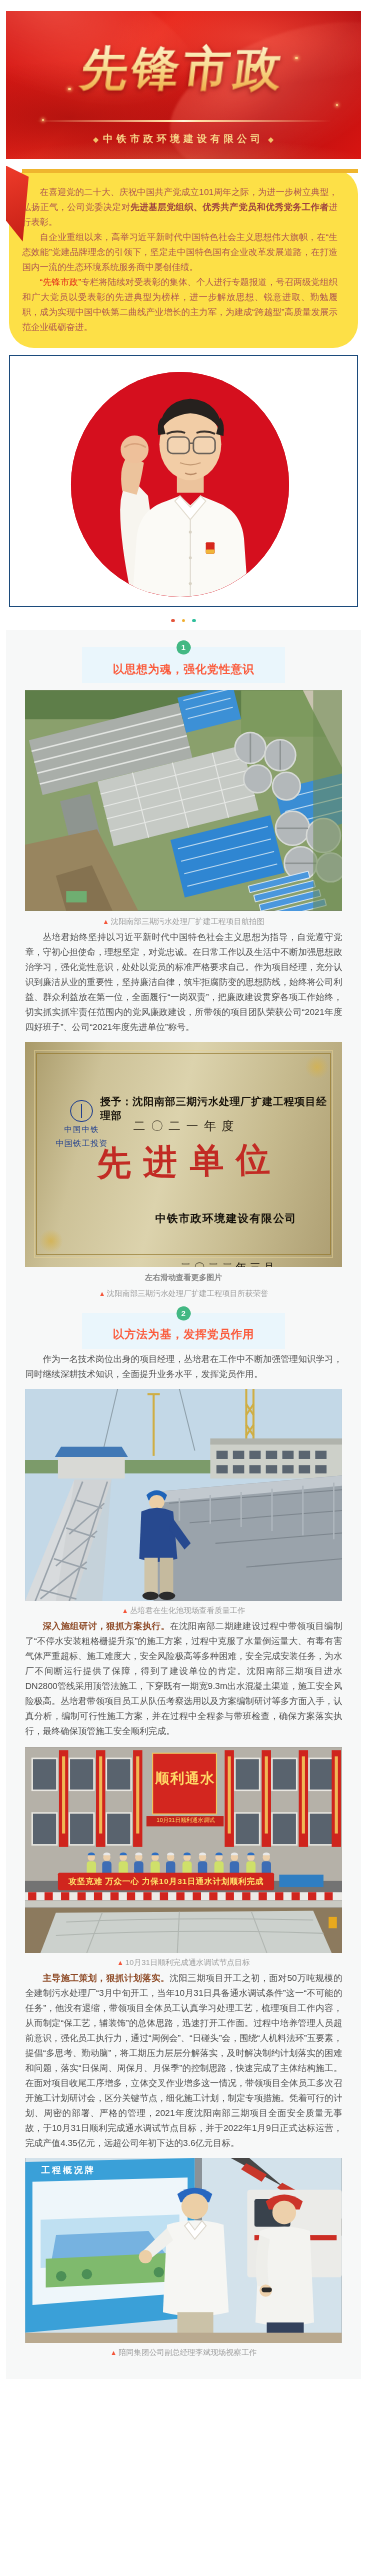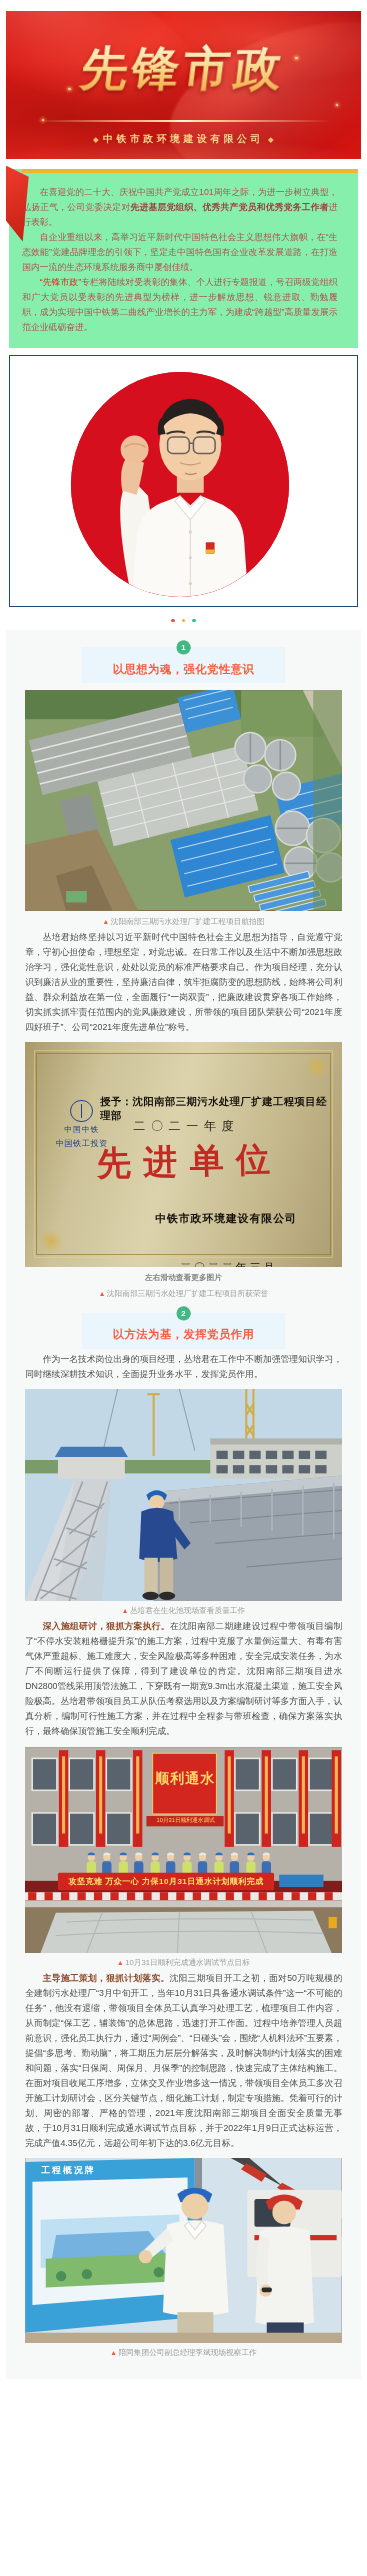--- a/index.html
+++ b/index.html
@@ -27,21 +27,21 @@
   .banner-shine{position:absolute;left:8%;right:8%;top:109px;height:2.1px;border-radius:1px;
     background:linear-gradient(90deg,transparent,#ffe2a8 45%,#fff6dd 50%,#ffe2a8 55%,transparent);filter:blur(0.3px);}
   .banner-sub{position:absolute;bottom:12.4px;left:0;right:0;display:flex;align-items:center;justify-content:center;gap:5.2px;}
   .banner-sub .txt{color:#f7d488;font-size:9.8px;letter-spacing:3.6px;font-weight:bold;}
   .banner-sub .ln{width:30px;height:0.5px;background:linear-gradient(90deg,transparent,#f0c169);}
   .banner-sub .ln.r{background:linear-gradient(270deg,transparent,#f0c169);}
   .banner-sub .dia{width:3.6px;height:3.6px;background:#f0c169;transform:rotate(45deg);}
   .spark{position:absolute;border-radius:50%;background:#ffd88a;box-shadow:0 0 3.1px 1px rgba(255,214,130,.8);}
 
   
-  .intro{position:relative;margin:10.3px 8.8px 0;background:#86efac;padding:15.5px 20.6px 13.4px 13.4px;}
+  .intro{position:relative;margin:10.3px 8.8px 0;background:#fde047;padding:15.5px 20.6px 13.4px 13.4px;border-radius:25px;}
   .intro .goldbar{position:absolute;top:0;left:13.4px;right:0;height:3.6px;background:#efb52e;}
   .intro .ribbon{position:absolute;top:-3.6px;left:-3.1px;width:23px;height:76px;
     background:linear-gradient(160deg,#ee3b2a,#c51f15);
     clip-path:polygon(0 0,100% 11.3px,74% 100%,0 72%);}
   .intro p{margin:0;font-size:8.8px;line-height:15px;color:#ad5252;text-indent:2em;text-align:justify;}
   .intro b{color:#9d4040;}
   .hl{color:#e3241c;font-weight:normal;}
 
   
   .mascot-row{position:relative;margin:8.2px 8.8px 0;height:91px;}
@@ -64,21 +64,21 @@
   .gray{margin:9.3px 6.2px 0;background:#f7f8f8;padding:13.4px 19px 20.6px;}
 
   .section-head{position:relative;width:195px;margin:14.4px auto 0;background:#eaf6fc;text-align:center;padding:14.4px 4.1px 6.7px;}
   .section-head.first{margin-top:4.1px;}
   .badge{position:absolute;top:-6.7px;left:50%;margin-left:-7.2px;width:14.4px;height:14.4px;}
   .badge .sq{position:absolute;inset:0.5px;background:#43b883;border-radius:36%;}
   .badge .sq.r{transform:rotate(45deg);}
   .badge b{position:absolute;inset:0;display:flex;align-items:center;justify-content:center;color:#fff;font-size:7.7px;z-index:1;}
   .sec-title{font-size:11.3px;font-weight:bold;color:#fb5c3d;letter-spacing:0.5px;}
 
-  .photo{position:relative;width:317px;margin:7.2px auto 0;overflow:hidden;background:#7f1d1d;}
+  .photo{position:relative;width:317px;margin:7.2px auto 0;overflow:hidden;background:#737373;}
   .photo svg{display:block;width:100%;height:100%;}
   .cap{margin-top:5.2px;text-align:center;font-size:7.7px;color:#9d9d9d;}
   .cap .tri{color:#f4563a;font-size:6.7px;margin-right:1.5px;}
   .swipe{margin-top:6.7px;text-align:center;font-size:7.7px;font-weight:bold;color:#868686;}
   .para{width:317px;margin:3px auto 0;font-size:8.8px;line-height:15px;color:#4c4c4c;text-indent:2em;text-align:justify;}
   .lead{color:#8e4a26;font-weight:bold;}
 
   
   .p-plaque{height:225px;background:linear-gradient(105deg,#a89968 0%,#cdc298 22%,#dcd3ad 46%,#c6ba8e 72%,#ab9c70 100%);}
   .p-plaque .inner{position:absolute;inset:11.3px;border:1px solid rgba(146,116,38,.65);}

